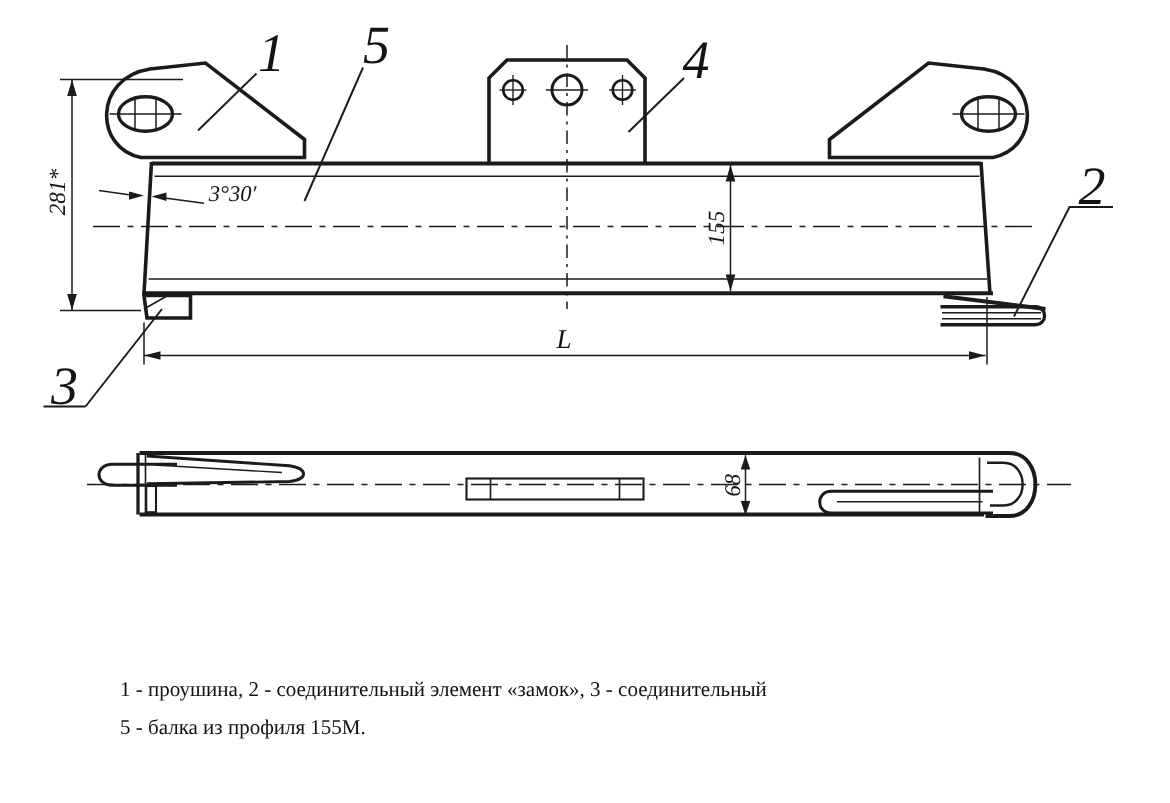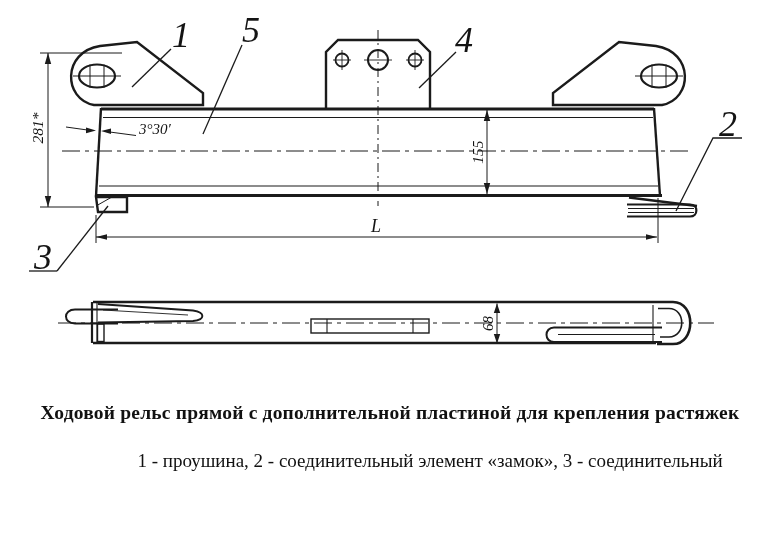--- a/index.html
+++ b/index.html
@@ -11,22 +11,22 @@
   .stroke{stroke:#1b1b1b;fill:none;}
   .fillink{fill:#1b1b1b;stroke:none;}
   text{fill:#141414;}
   .dim-text{font-family:"Liberation Serif", serif;font-style:italic;}
   .callout{font-family:"Liberation Serif", serif;font-style:italic;}
   .title{
     position:absolute;top:401px;left:0;width:780px;text-align:center;
     font-weight:bold;font-size:19.5px;line-height:24px;letter-spacing:0.2px;
   }
   .legend{
-    position:absolute;top:449px;left:80px;width:700px;text-align:center;
-    font-size:19px;line-height:24.5px;
+    position:absolute;top:449px;left:80px;width:700px;
+    font-size:14px;line-height:24.5px;
   }
 </style>
 </head>
 <body>
 
 <div class="sheet">
 
   <svg width="780" height="395" viewBox="0 0 780 395">
 
     <g>
@@ -154,19 +154,19 @@
 
       <g>
         <line class="stroke" x1="497" y1="303.5" x2="497" y2="343.5" stroke-width="1"></line>
         <polygon class="fillink" points="497,303.5 493.8,313 500.2,313"></polygon>
         <polygon class="fillink" points="497,343.5 493.8,334 500.2,334"></polygon>
         <text class="dim-text" font-size="15" text-anchor="middle" transform="rotate(-90 488 323.5)" x="488" y="328.5">68</text>
       </g>
     </g>
   </svg>
 
-  <div class="title">Ходовой рельс прямой с дополнительной пластиной для крепления растяжек</div>
 
   <div class="legend">
     <div>1 - проушина, 2 - соединительный элемент «замок», 3 - соединительный</div>
+    <div>5 - балка из профиля 155М.</div>
   </div>
 
 </div>
 
 </body></html>

